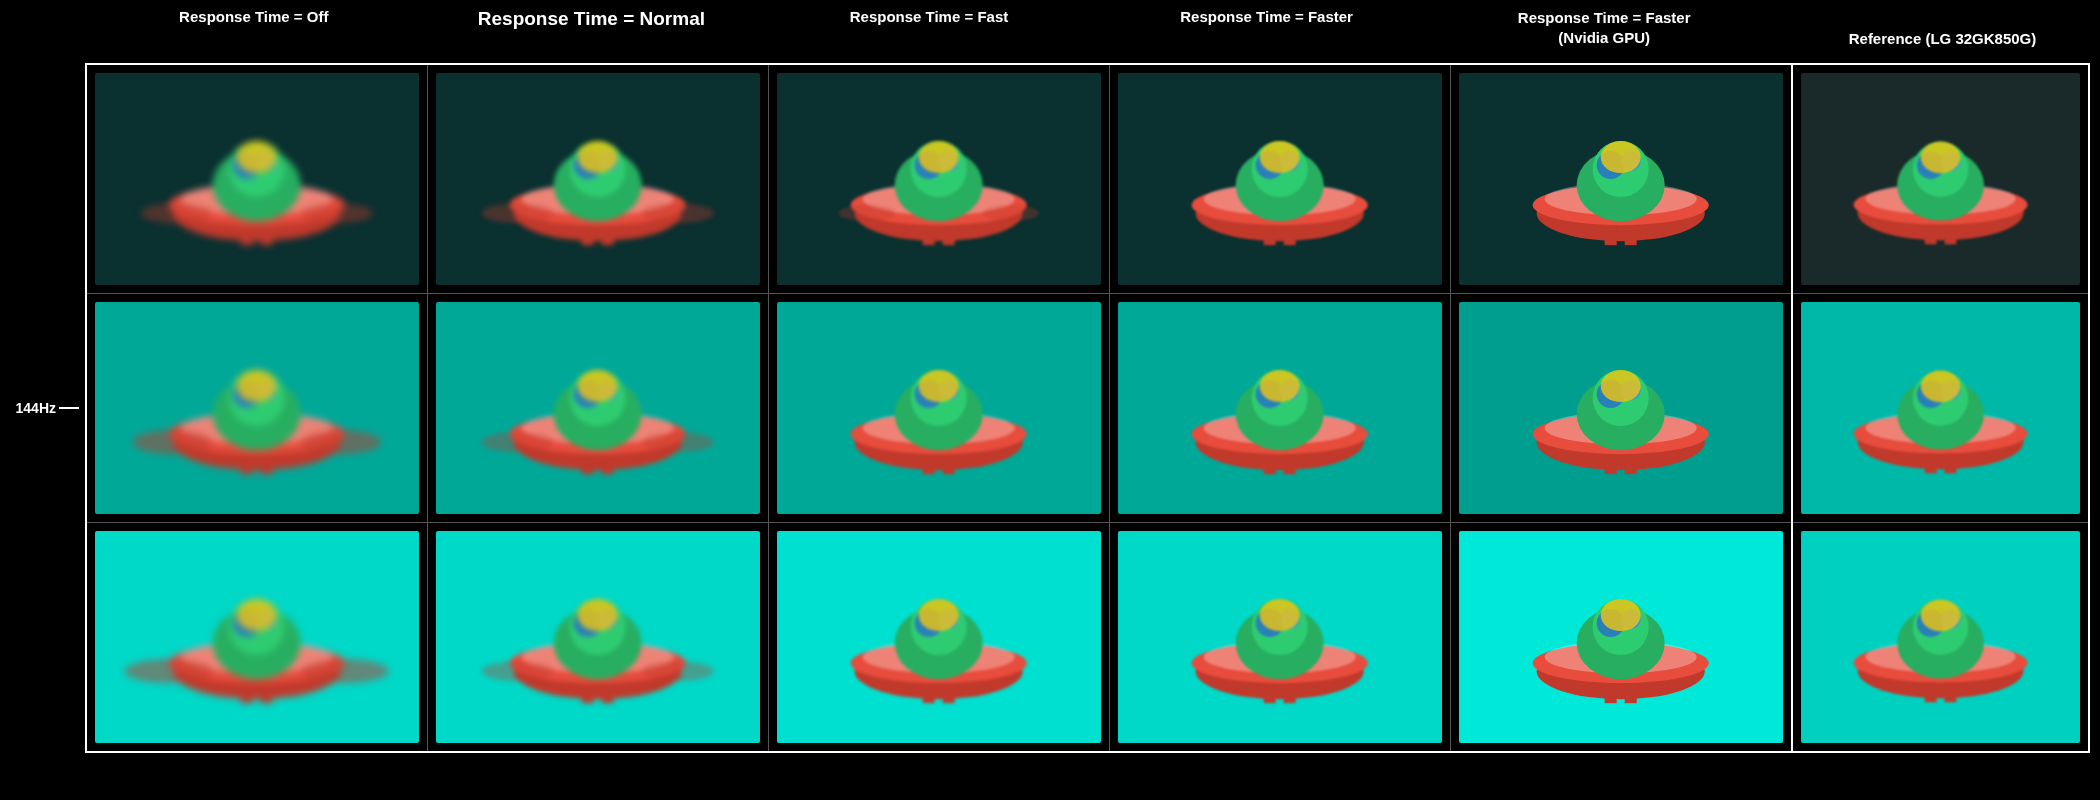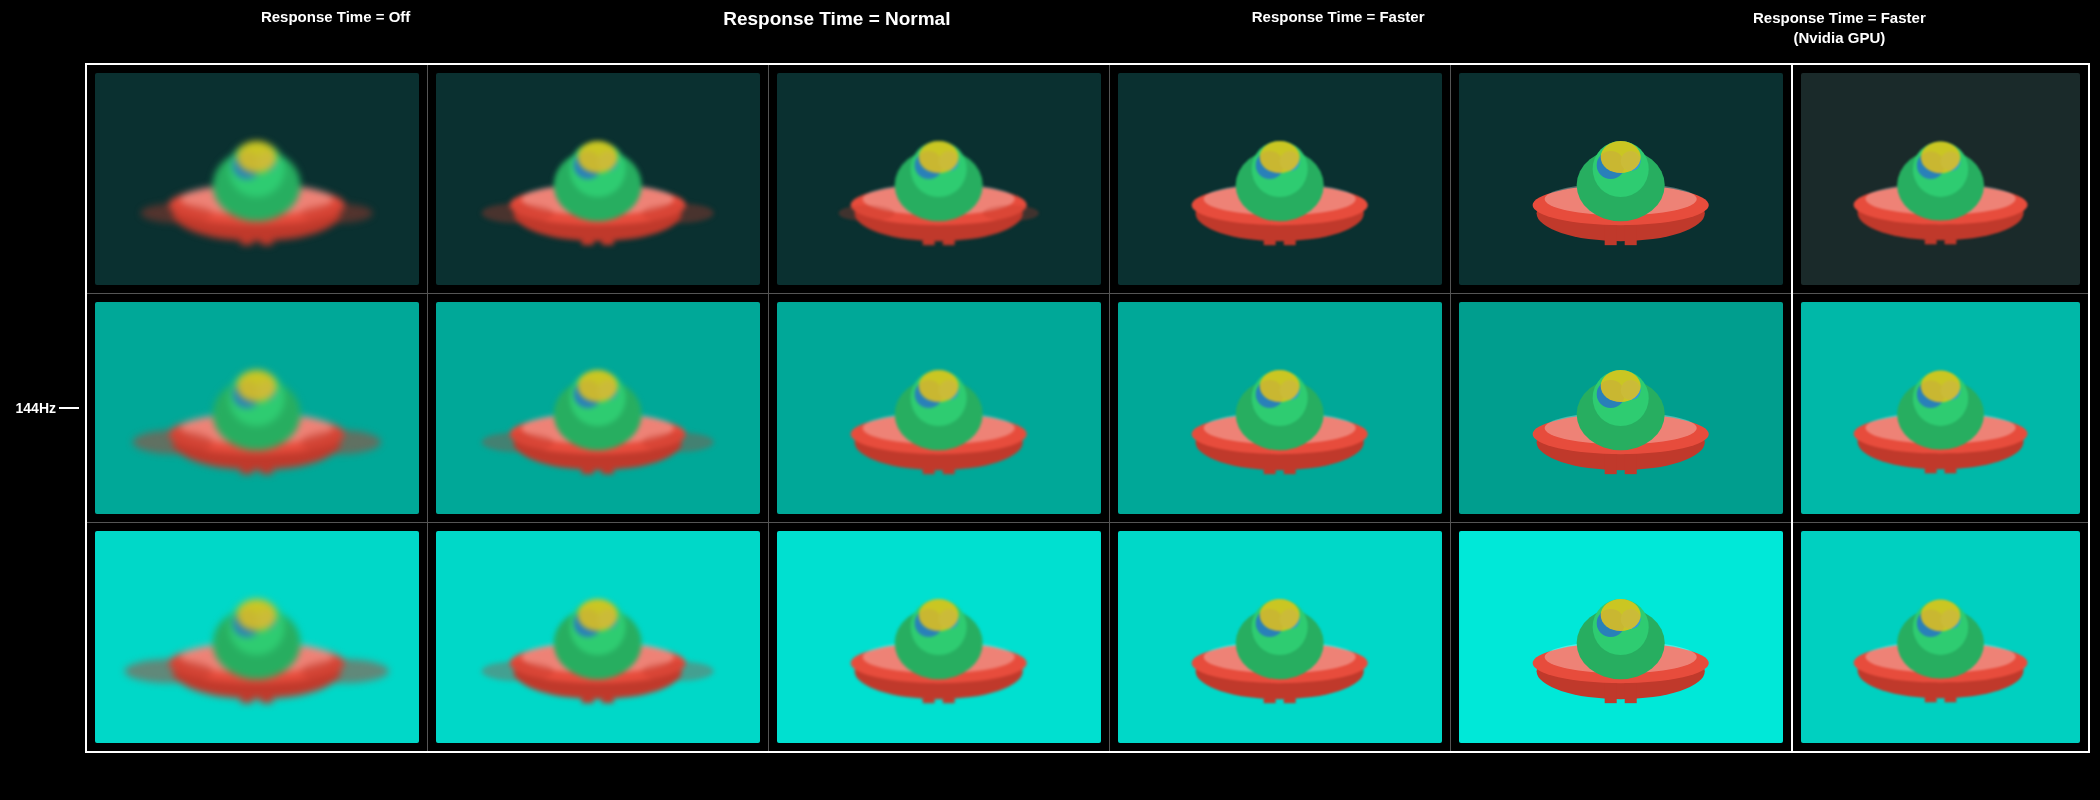--- a/index.html
+++ b/index.html
@@ -19,25 +19,31 @@
 
   <div style="display:flex; padding: 8px 10px 8px 85px; width:100%; align-items:flex-end;">
     <div style="flex:1; display:flex;">
       <div style="flex:1; text-align:center; font-size:15px; font-weight:bold; color:#fff; padding:0 5px 8px 5px;">
         <span>Response Time = Off</span>
       </div>
       <div style="flex:1; text-align:center; font-size:19px; font-weight:bold; color:#fff; padding:0 5px 8px 5px;">
         <span>Response Time = Normal</span>
       </div>
       <div style="flex:1; text-align:center; font-size:15px; font-weight:bold; color:#fff; padding:0 5px 8px 5px;">
+        <span>Response Time = Fast</span>
+      </div>
+      <div style="flex:1; text-align:center; font-size:15px; font-weight:bold; color:#fff; padding:0 5px 8px 5px;">
         <span>Response Time = Faster</span>
       </div>
       <div style="flex:1; text-align:center; font-size:15px; font-weight:bold; color:#fff; padding:0 5px 8px 5px; line-height:1.3;">
         Response Time = Faster<br>(Nvidia GPU)
       </div>
+    </div>
+    <div style="width:295px; flex-shrink:0; text-align:center; font-size:15px; font-weight:bold; color:#fff; padding:0 5px 8px 5px; margin-left:22px;">
+      <span>Reference (LG 32GK850G)</span>
     </div>
   </div>
 
   <div style="display:flex; width:100%; padding:0 10px; height: calc(100% - 70px);">
 
     <div style="width:75px; flex-shrink:0; display:flex; align-items:center; justify-content:flex-end; padding-right:6px;">
       <div style="display:flex; align-items:center; gap:3px;">
         <span style="font-size:14px; font-weight:bold; color:#fff;">144Hz</span>
         <span style="display:inline-block; width:20px; height:2px; background:#fff; flex-shrink:0;"></span>
       </div>

